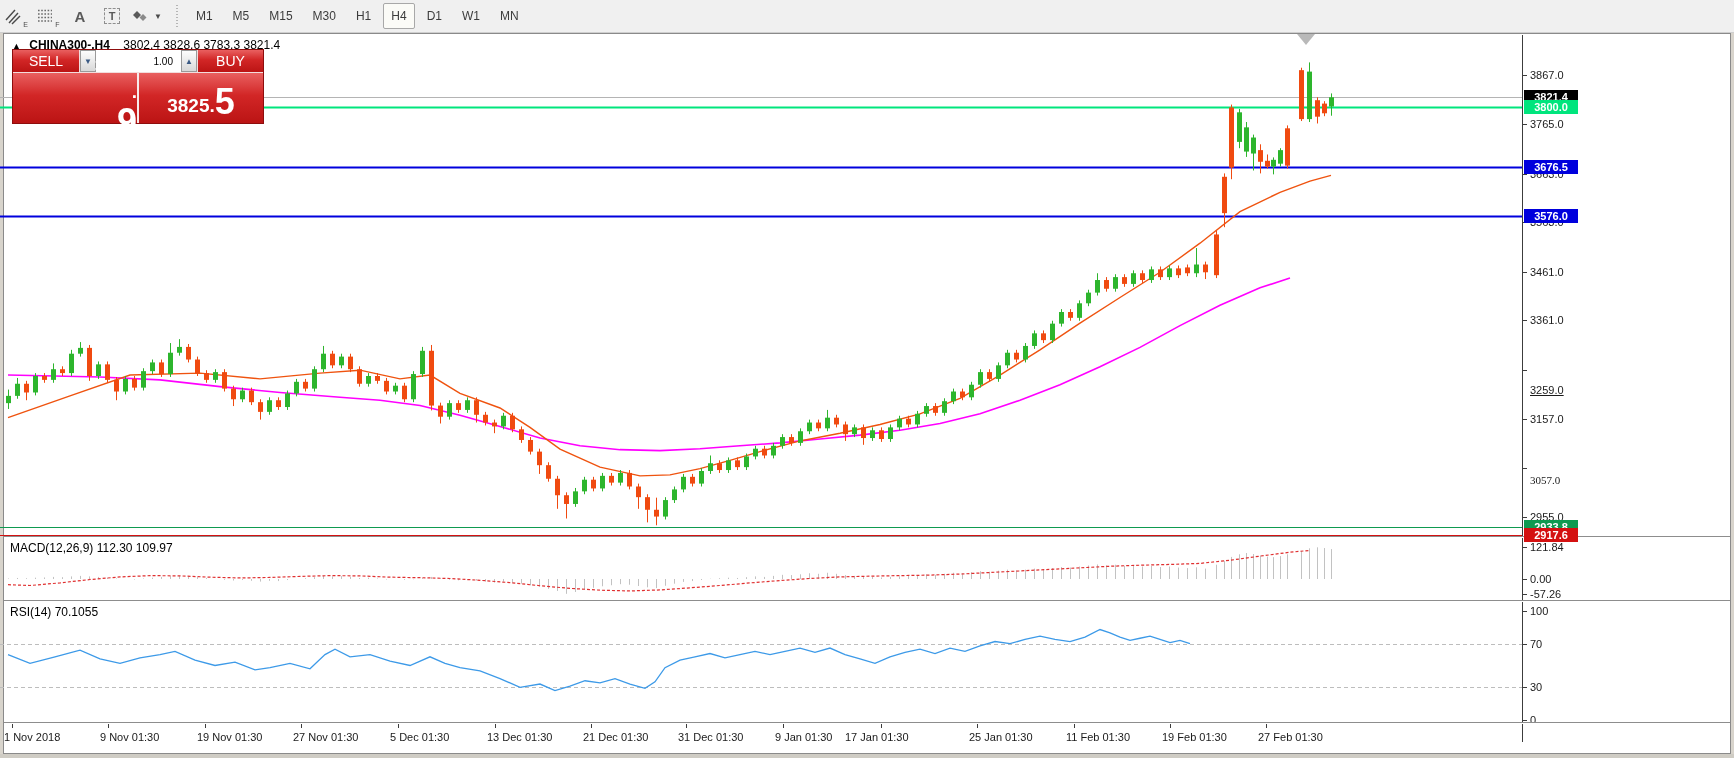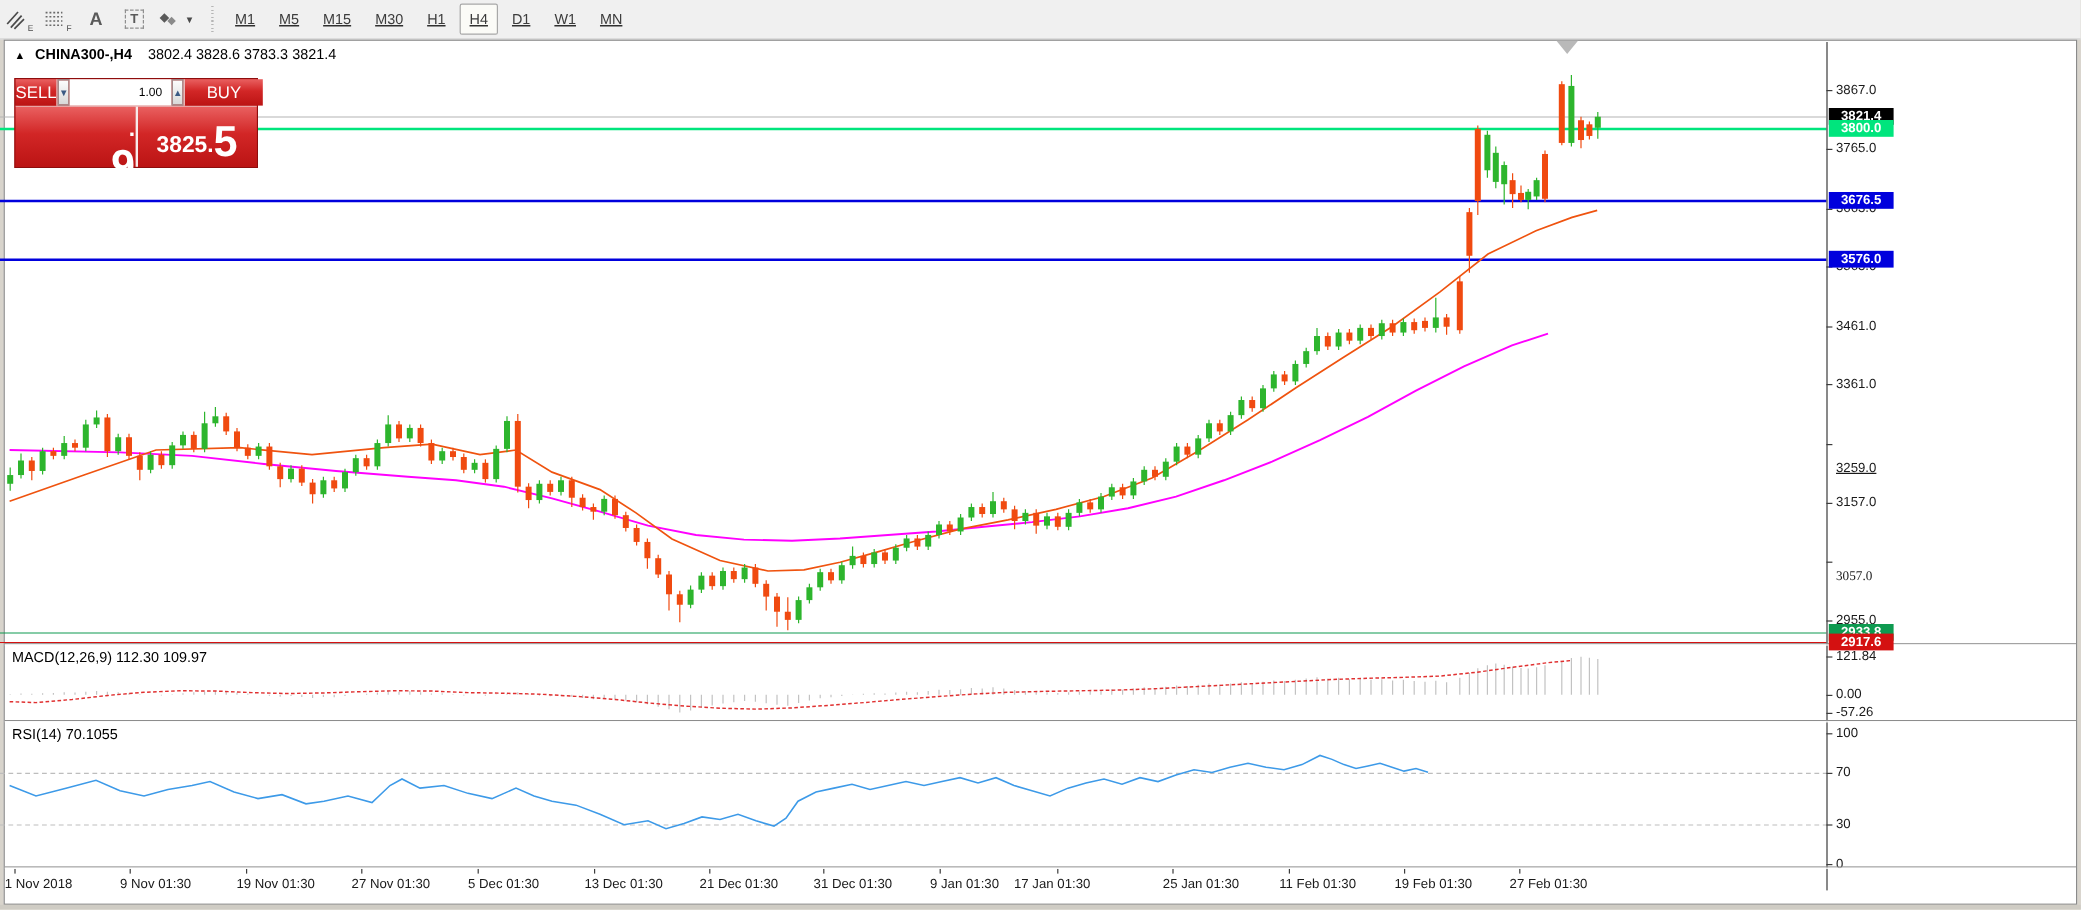--- a/index.html
+++ b/index.html
@@ -40,22 +40,22 @@
   #title .tri { font-size:9px; margin-right:5px; }
   #title b { font-weight:700; margin-right:10px; }
 
   .panlabel { position:absolute; left:10px; font-size:12px; color:#000; z-index:6;text-align:right; }
 
   #endmarker { position:absolute; left:1297px; top:34px; z-index:6; width:0; height:0;
                border-left:9px solid transparent; border-right:9px solid transparent;
                border-top:11px solid #b9b9b9; }
 
   
-  #trade { position:absolute; left:12px; top:49px; width:203px; z-index:7;
-           border:1px solid #8e0d0d; background:#c21d1d;margin-top:16px; }
+  #trade { position:absolute; left:12px; top:49px; width:252px; z-index:7;
+           border:1px solid #8e0d0d; background:#c21d1d; }
   #trow1 { display:flex; height:23px; border-bottom:1px solid #f2dddd; }
   .redgrad { background:linear-gradient(180deg,#e96060 0%,#d22626 45%,#bb1414 100%); }
   .tbtn-trade { color:#fff; font-size:14px; display:flex; align-items:center; justify-content:center; cursor:pointer; }
   #sellbtn { width:67px; border-right:1px solid #f2dddd; }
   #buybtn  { width:66px; border-left:1px solid #f2dddd; flex:none; }
   .spin { width:16px; background:linear-gradient(180deg,#fdfdfd,#d8d8d8); border:1px solid #9a9a9a;
           color:#3b5a84; font-size:8px; display:flex; align-items:center; justify-content:center; cursor:pointer; }
   #vol { width:85px; border:none; background:#fff; font-size:10px; text-align:right; padding-right:8px;
          font-family:"Liberation Sans",sans-serif; }
   #trow2 { display:flex; height:50px; }
@@ -98,21 +98,21 @@
       <span style="font-size:11px;font-weight:700;color:#5a5a5a;border:1px dashed #8f8f8f;padding:1px 4px;">T</span>
     </div>
     <div class="tbtn">
       <svg width="20" height="18" viewBox="0 0 20 18">
         <path d="M6 4 L10 8 L6 12 L2 8 Z" fill="#5a5a5a"></path>
         <path d="M12 7 L15.5 10.5 L12 14 L8.5 10.5 Z" fill="#8a8a8a"></path>
       </svg>
       <span style="font-size:8px;color:#4a4a4a;margin-left:3px;">▼</span>
     </div>
     <div class="grip"></div>
-    <div id="tfbar" style="display:flex;align-items:center;text-decoration:underline;">
+    <div id="tfbar" style="display:flex;align-items:center;">
         <div class="tbtn tf">M1</div>
         <div class="tbtn tf">M5</div>
         <div class="tbtn tf">M15</div>
         <div class="tbtn tf">M30</div>
         <div class="tbtn tf">H1</div>
         <div class="tbtn tf active">H4</div>
         <div class="tbtn tf">D1</div>
         <div class="tbtn tf">W1</div>
         <div class="tbtn tf">MN</div>
       </div>

